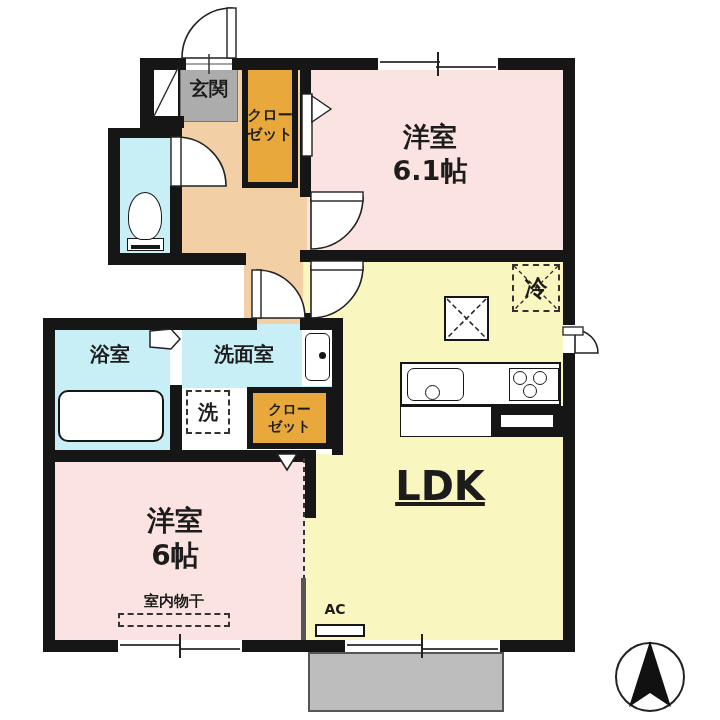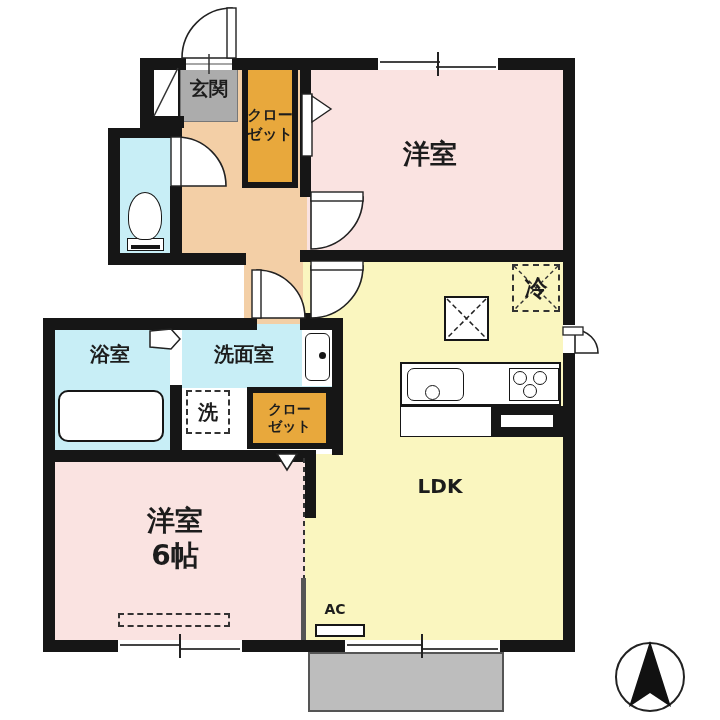--- a/index.html
+++ b/index.html
@@ -151,41 +151,45 @@
 
   <div class="lbl" style="left:178px;top:76px;width:62px;height:26px;font-size:19px;">
     <span>玄関</span>
   </div>
   <div class="lbl" style="left:244px;top:96px;width:52px;height:58px;font-size:15px;">
     <span>クロー</span>
     <span>ゼット</span>
   </div>
   <div class="lbl" style="left:330px;top:106px;width:200px;height:96px;font-size:27px;">
     <span>洋室</span>
+    <span>6.1帖</span>
   </div>
   <div class="lbl" style="left:512px;top:264px;width:48px;height:48px;font-size:23px;">
     <span>冷</span>
   </div>
   <div class="lbl" style="left:185px;top:340px;width:118px;height:28px;font-size:20px;">
     <span>洗面室</span>
   </div>
   <div class="lbl" style="left:55px;top:340px;width:110px;height:28px;font-size:20px;">
     <span>浴室</span>
   </div>
   <div class="lbl" style="left:186px;top:390px;width:44px;height:44px;font-size:20px;">
     <span>洗</span>
   </div>
   <div class="lbl" style="left:253px;top:391px;width:73px;height:54px;font-size:14px;">
     <span>クロー</span>
     <span>ゼット</span>
   </div>
-  <div class="lbl" style="left:340px;top:440px;width:200px;height:92px;font-size:20px;">
+  <div class="lbl" style="left:340px;top:440px;width:200px;height:92px;font-size:40px;text-decoration:underline;">
     <span>LDK</span>
   </div>
   <div class="lbl" style="left:90px;top:488px;width:170px;height:100px;font-size:28px;">
     <span>洋室</span>
     <span>6帖</span>
+  </div>
+  <div class="lbl" style="left:118px;top:591px;width:112px;height:20px;font-size:15px;">
+    <span>室内物干</span>
   </div>
   <div class="lbl" style="left:310px;top:601px;width:50px;height:18px;font-size:14px;">
     <span>AC</span>
   </div>
 
 </div>
 
 </body></html>

